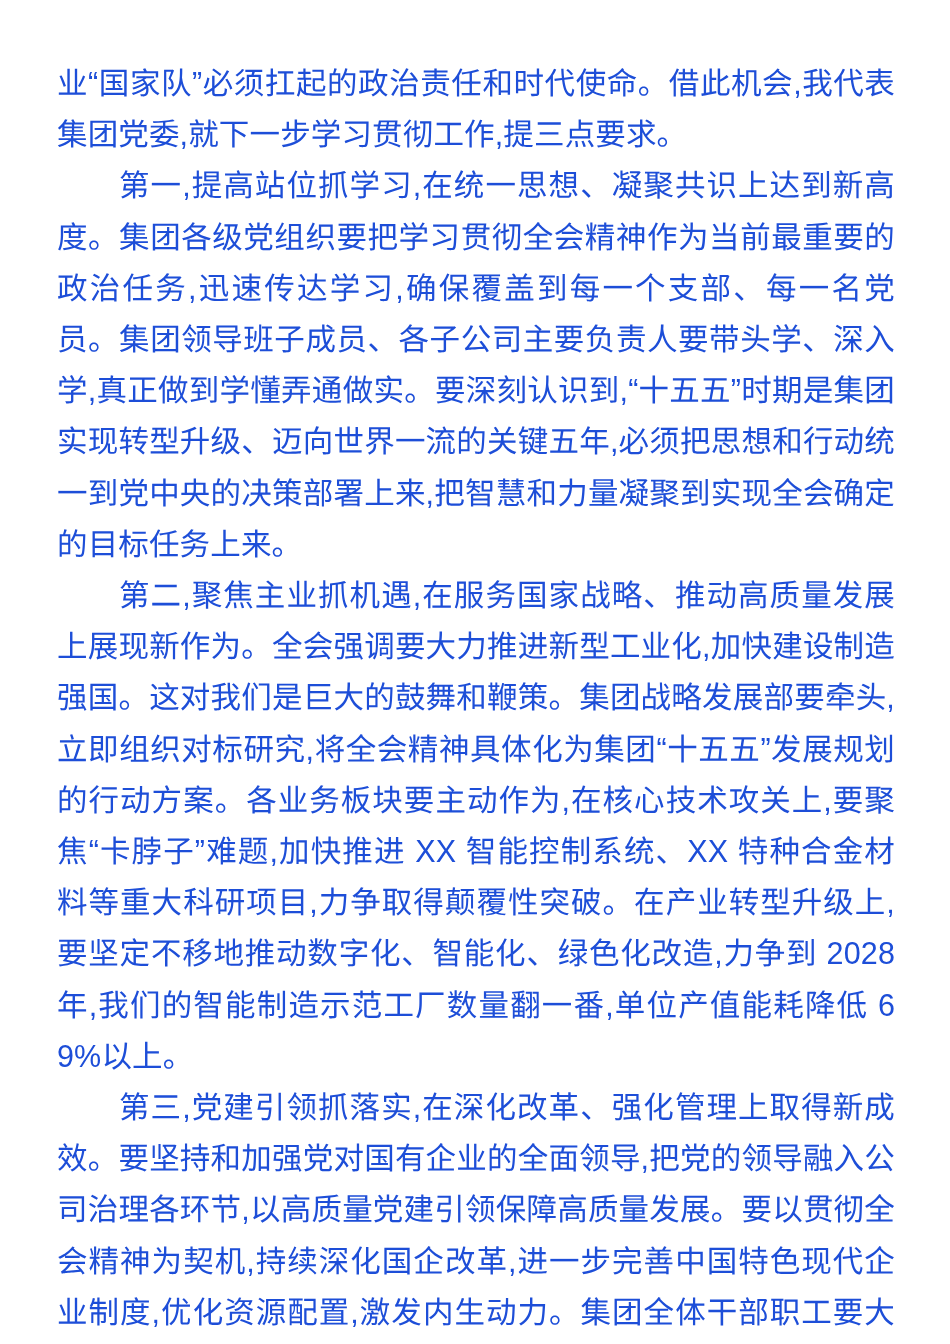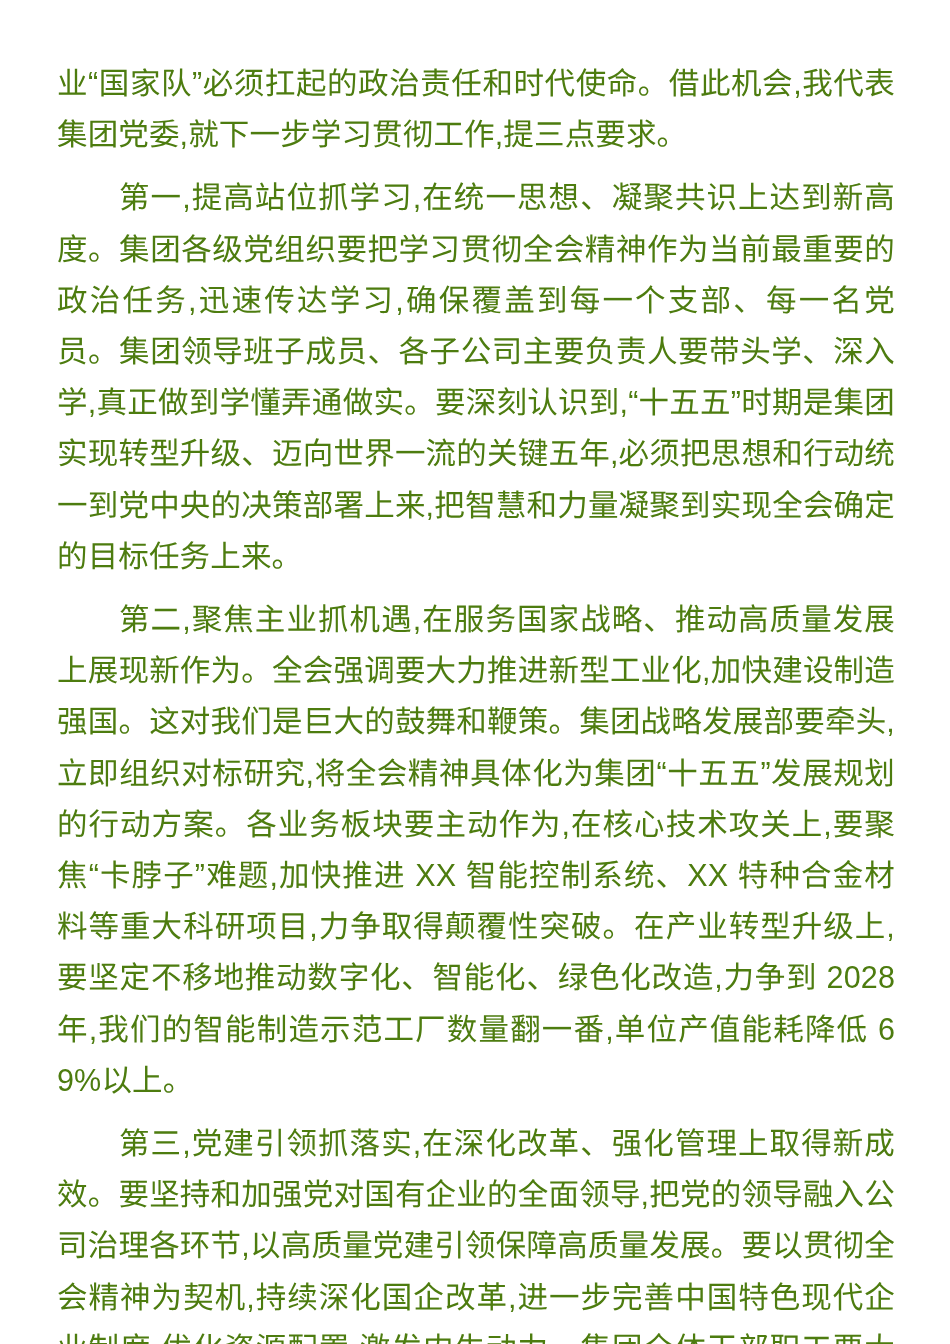--- a/index.html
+++ b/index.html
@@ -30,27 +30,27 @@
     margin: 0;
     padding: 0;
     font-size: 30.5px;
     line-height: 51.2px;
     letter-spacing: 0.15px;
     text-align: justify;
     text-justify: inter-character;
     text-align-last: left;
     word-break: break-all;
     white-space: normal;
-    color: #4d7c0f;
+    color: #1d4ed8;
   }
   .para.indent {
     text-indent: 62px;
   }
   .para + .para {
-    margin-top: 12px;
+    margin-top: 0;
   }
 </style>
 </head>
 <body>
 
 <div id="page">
 
   <div id="doc-body">
 
     <p class="para">业“国家队”必须扛起的政治责任和时代使命。借此机会,我代表集团党委,就下一步学习贯彻工作,提三点要求。</p>

